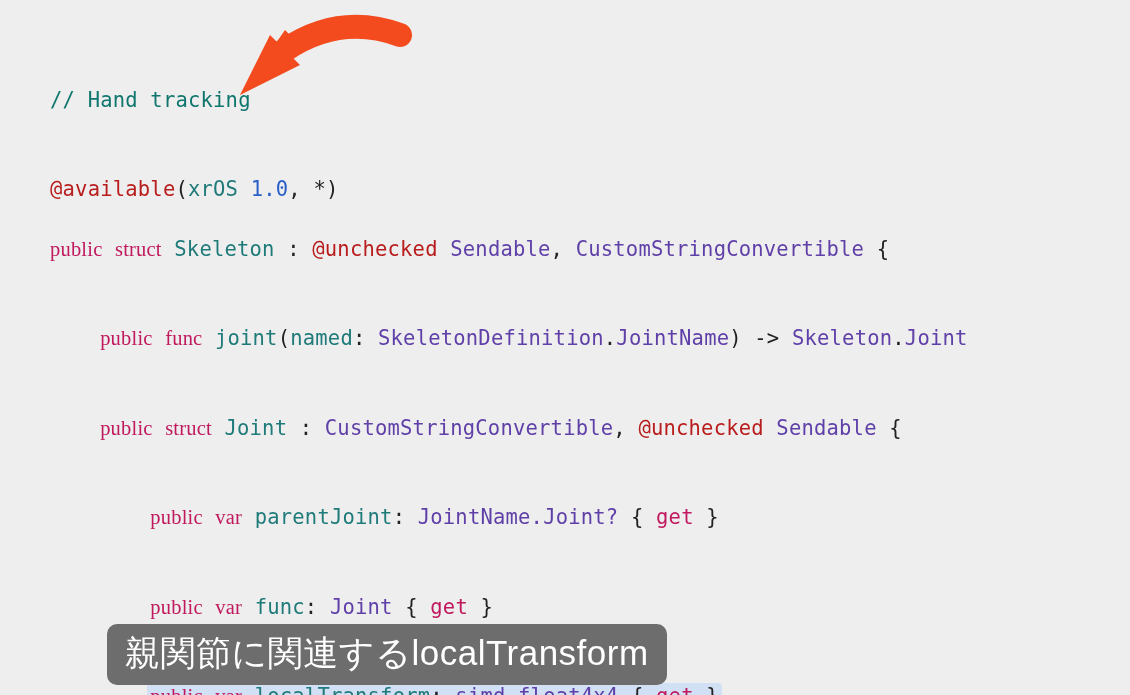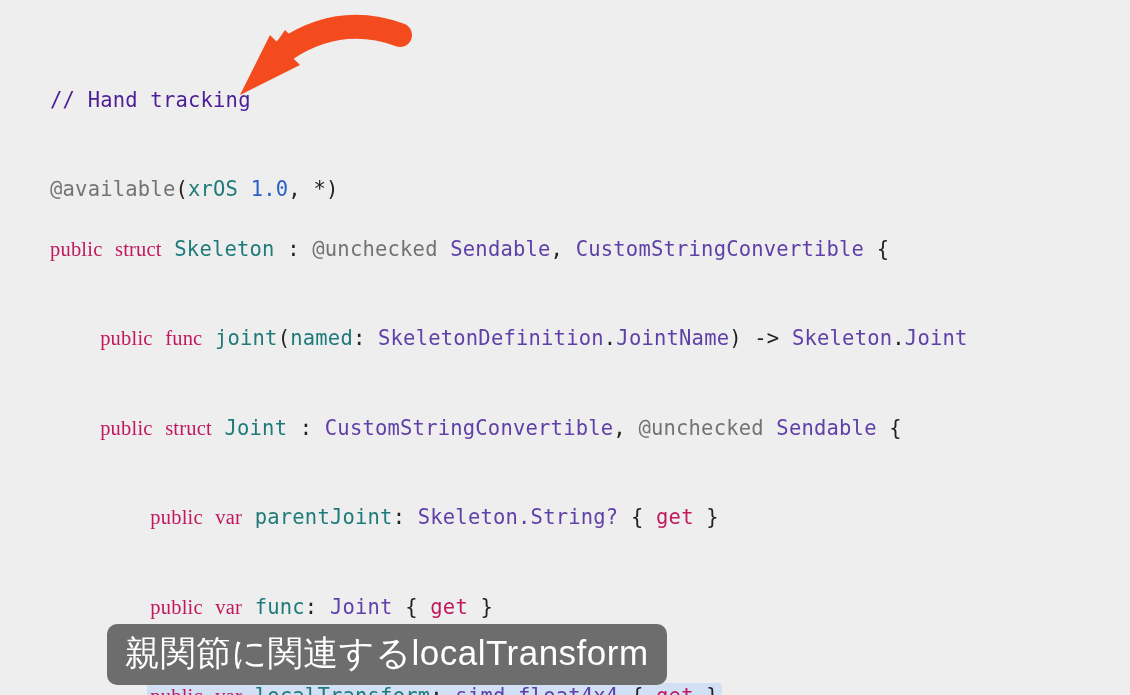--- a/index.html
+++ b/index.html
@@ -12,28 +12,28 @@
     position: relative;
   }
   .code-area {
     padding: 56px 0 0 50px;
     white-space: pre;
     letter-spacing: 0.2px;
   }
   .line { display: block; height: 30px; }
   .blank { height: 30px; }
 
-  .comment { color: #4c1d95; }
+  .comment { color: #0f766e; }
   .kw { color: #c0195e; font-family: Liberation Serif, serif; }
   .type { color: #1f7a7a; margin-top: 18px; }     
   .typeP { color: #5f3fa8; margin-top: 41px; }    
   .ident { color: #1f7a7a; }    
   .num { color: #2a60c8; margin-top: 19px; }
   .punc { color: #222; }
-  .attr { color: #737373; }
+  .attr { color: #b91c1c; }
   .get { color: #c0195e; }
 
   .hl {
     background: #d2e0f5;
     border-radius: 4px;
     padding: 1px 3px 2px 3px;
     margin-left: -3px;
   }
 
   
@@ -67,21 +67,21 @@
 <div class="code-area">
 <span class="line"><span class="comment">// Hand tracking</span></span>
 <span class="blank"></span>
 <span class="line"><span class="attr">@available</span><span class="punc">(</span><span class="type">xrOS</span><span class="punc"> </span><span class="num">1.0</span><span class="punc">, *)</span></span>
 <span class="line"><span class="kw">public</span><span class="punc"> </span><span class="kw">struct</span><span class="punc"> </span><span class="type">Skeleton</span><span class="punc"> : </span><span class="attr">@unchecked</span><span class="punc"> </span><span class="typeP">Sendable</span><span class="punc">, </span><span class="typeP">CustomStringConvertible</span><span class="punc"> {</span></span>
 <span class="blank"></span>
 <span class="line"><span>    </span><span class="kw">public</span><span class="punc"> </span><span class="kw">func</span><span class="punc"> </span><span class="ident">joint</span><span class="punc">(</span><span class="ident">named</span><span class="punc">: </span><span class="typeP">SkeletonDefinition</span><span class="punc">.</span><span class="typeP">JointName</span><span class="punc">)</span><span class="punc"> -&gt; </span><span class="typeP">Skeleton</span><span class="punc">.</span><span class="typeP">Joint</span></span>
 <span class="blank"></span>
 <span class="line"><span>    </span><span class="kw">public</span><span class="punc"> </span><span class="kw">struct</span><span class="punc"> </span><span class="type">Joint</span><span class="punc"> : </span><span class="typeP">CustomStringConvertible</span><span class="punc">, </span><span class="attr">@unchecked</span><span class="punc"> </span><span class="typeP">Sendable</span><span class="punc"> {</span></span>
 <span class="blank"></span>
-<span class="line"><span>        </span><span class="kw">public</span><span class="punc"> </span><span class="kw">var</span><span class="punc"> </span><span class="ident">parentJoint</span><span class="punc">: </span><span class="typeP">Skeleton.String?</span><span class="punc"> { </span><span class="get">get</span><span class="punc"> }</span></span>
+<span class="line"><span>        </span><span class="kw">public</span><span class="punc"> </span><span class="kw">var</span><span class="punc"> </span><span class="ident">parentJoint</span><span class="punc">: </span><span class="typeP">JointName.Joint?</span><span class="punc"> { </span><span class="get">get</span><span class="punc"> }</span></span>
 <span class="blank"></span>
 <span class="line"><span>        </span><span class="kw">public</span><span class="punc"> </span><span class="kw">var</span><span class="punc"> </span><span class="ident">func</span><span class="punc">: </span><span class="typeP">Joint</span><span class="punc"> { </span><span class="get">get</span><span class="punc"> }</span></span>
 <span class="blank"></span>
 <span class="line"><span>        </span><span class="hl"><span class="kw">public</span><span class="punc"> </span><span class="kw">var</span><span class="punc"> </span><span class="ident">localTransform</span><span class="punc">: </span><span class="typeP">simd_float4x4</span><span class="punc"> { </span><span class="get">get</span><span class="punc"> }</span></span></span>
 <span class="blank"></span>
 
 <span class="blank"></span>
 
 
 

